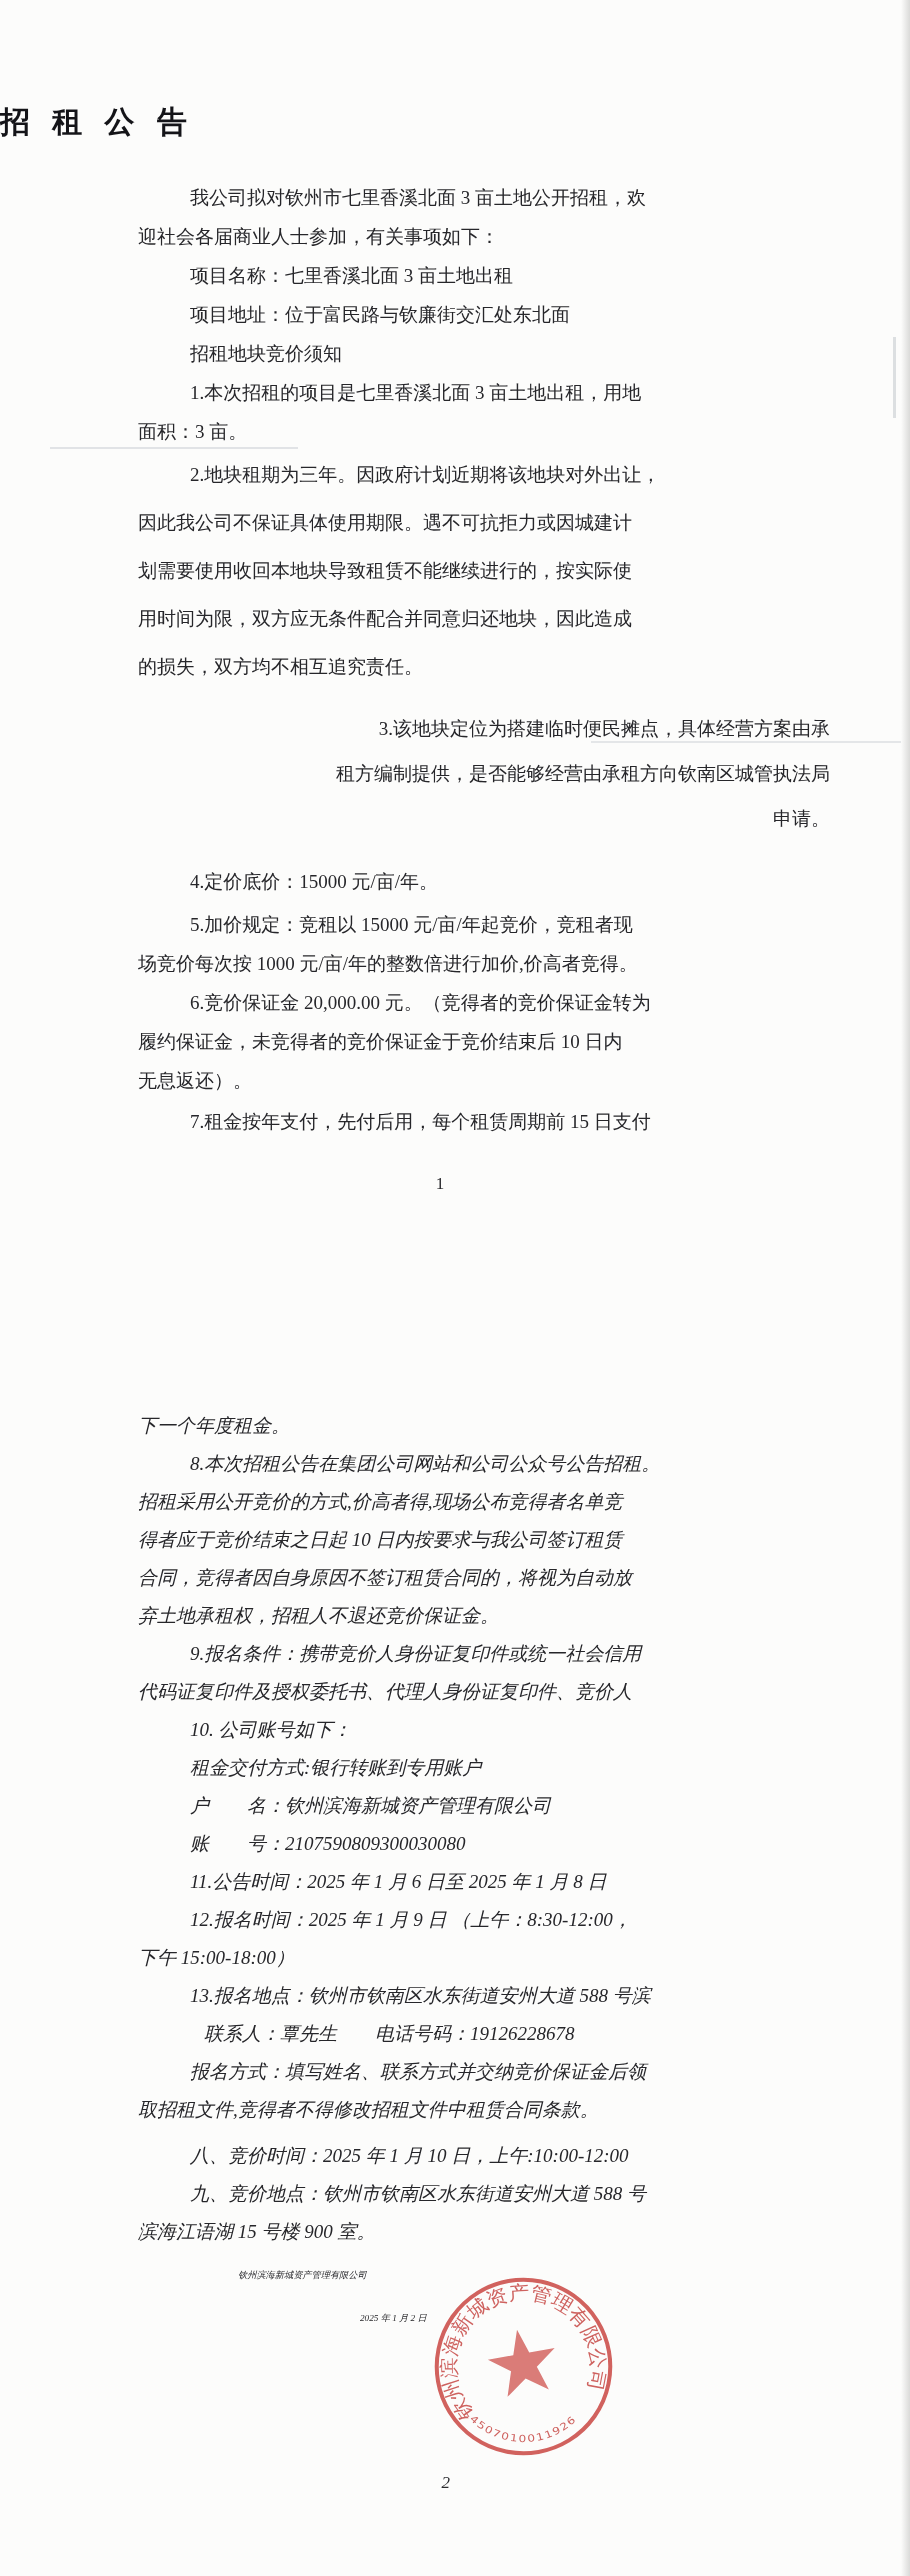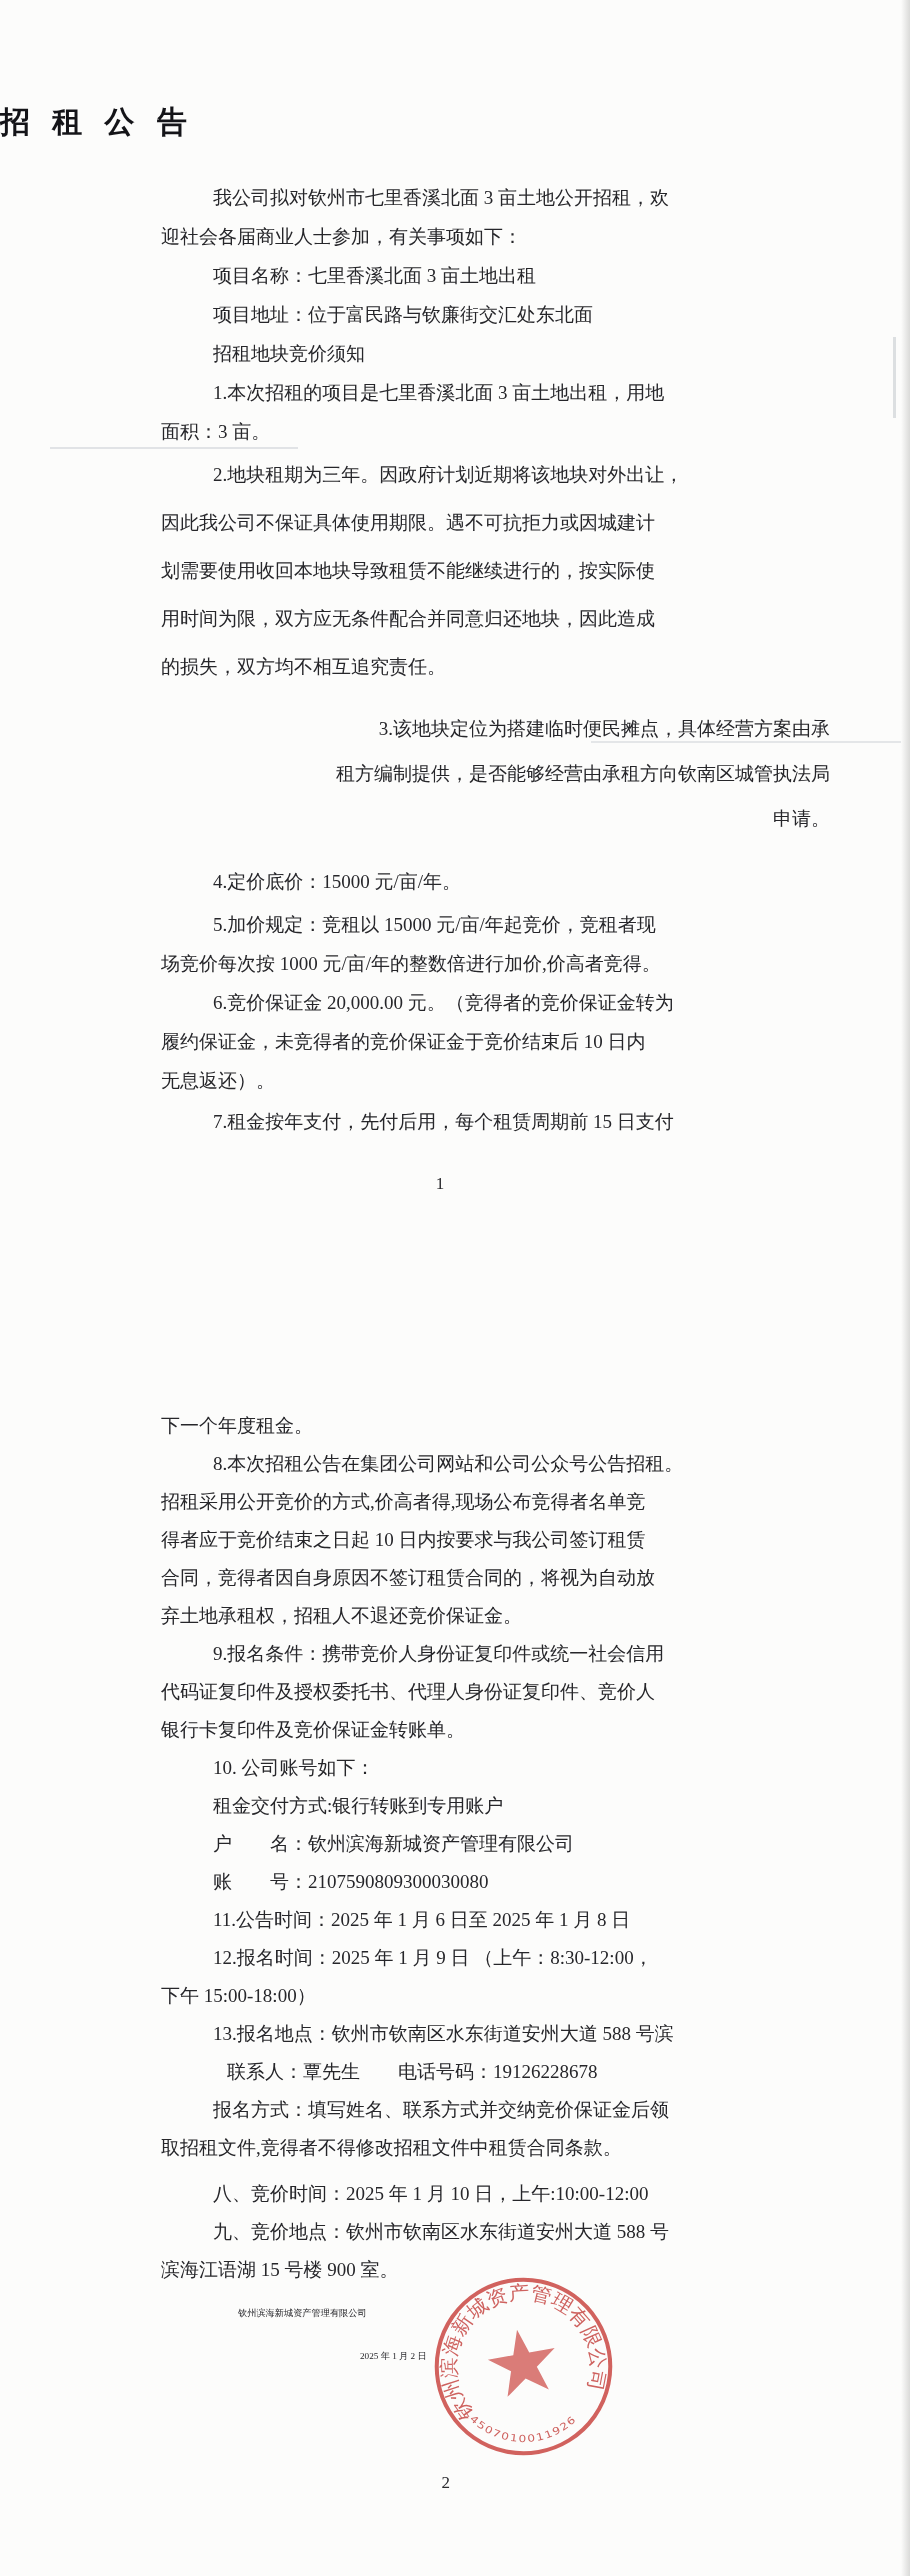--- a/index.html
+++ b/index.html
@@ -11,33 +11,33 @@
     font-family:"Liberation Serif","DejaVu Serif",serif;
     color:#26262a;
   }
   
   #doc .edge-band{
     position:absolute;top:0;right:0;width:9.2px;height:100%;
     background:linear-gradient(to right, rgba(200,200,198,0), rgba(190,190,188,.55));
   }
   .page{position:absolute;left:0;width:100%;height:1288px;}
   .page.p1{top:0;}
-  .page.p2{top:1288px;}
+  .page.p2{top:1288px;font-style:italic;}
 
   .doc-title{
     padding-top:101px;
     text-align:left;
     font-size:30px;
     font-weight:bold;
     line-height:42px;
     letter-spacing:1.1px;
     word-spacing:12.6px;
     color:#141418;
   }
-  .content{padding:0 80px 0 138px;font-size:19px;margin-left:23px;}
+  .content{padding:0 80px 0 138px;font-size:19px;}
   .p1 .content{margin-top:35px;}
   .p2 .content{padding-top:119px;}
 
   .para{margin:0;}
   .ln{white-space:nowrap;line-height:39px;height:39px;}
   .p2 .ln{line-height:38px;height:38px;}
   .para.ind  > .ln.first{text-indent:52px;}
   .para.ind2 > .ln.first{text-indent:66px;}
   .para.loose  .ln{line-height:48px;height:48px;}
   .para.loose2 .ln{line-height:45px;height:45px;text-align:right;}
@@ -133,21 +133,20 @@
         <div class="para ind">
           <div class="ln first">8.本次招租公告在集团公司网站和公司公众号公告招租。</div>
           <div class="ln">招租采用公开竞价的方式,价高者得,现场公布竞得者名单竞</div>
           <div class="ln">得者应于竞价结束之日起 10 日内按要求与我公司签订租赁</div>
           <div class="ln">合同，竞得者因自身原因不签订租赁合同的，将视为自动放</div>
           <div class="ln">弃土地承租权，招租人不退还竞价保证金。</div>
         </div>
         <div class="para ind">
           <div class="ln first">9.报名条件：携带竞价人身份证复印件或统一社会信用</div>
           <div class="ln">代码证复印件及授权委托书、代理人身份证复印件、竞价人</div>
-          <div class="ln">银行卡复印件及竞价保证金转账单。</div>
         </div>
         <div class="para ind">
           <div class="ln first">10. 公司账号如下：</div>
         </div>
         <div class="para ind">
           <div class="ln first">租金交付方式:银行转账到专用账户</div>
         </div>
         <div class="para ind">
           <div class="ln first">户　　名：钦州滨海新城资产管理有限公司</div>
         </div>

